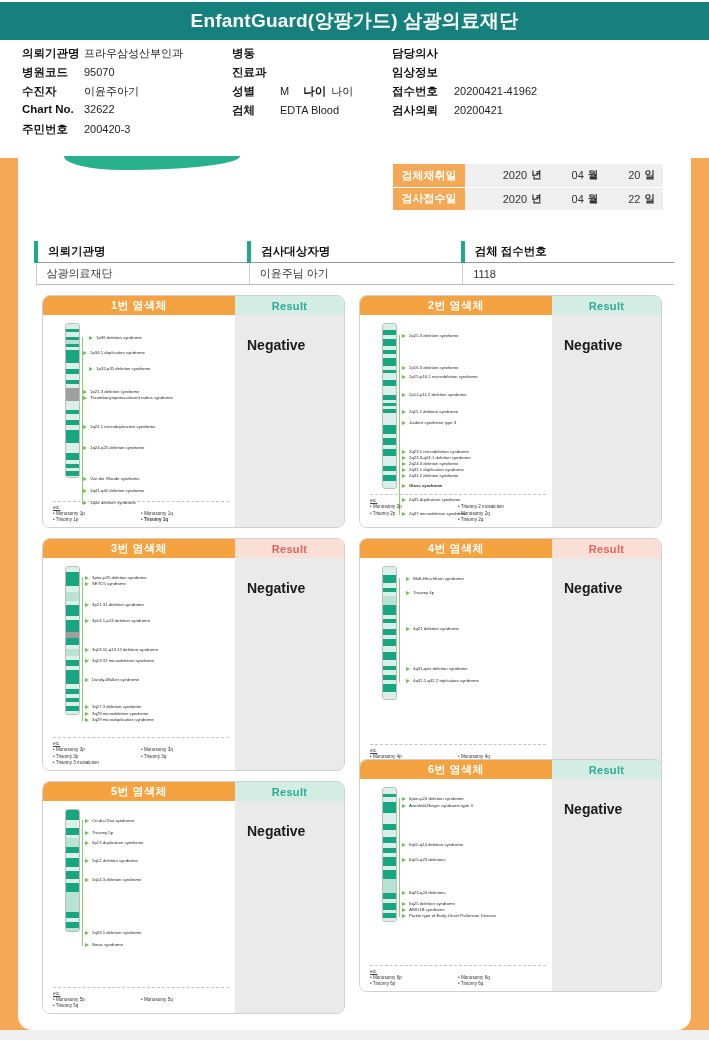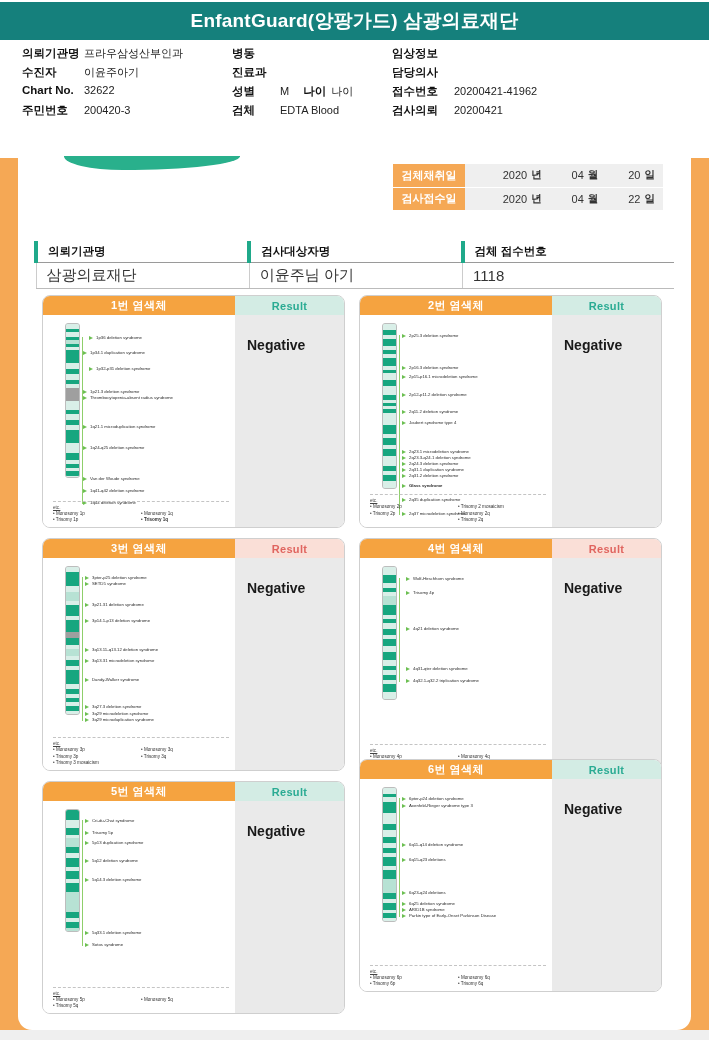--- a/index.html
+++ b/index.html
@@ -112,21 +112,21 @@
   .sum-table th, .sum-table td {
     text-align: left; font-weight: normal;
     border-bottom: 1px solid #bbbbbb;
     padding: 3px 0 3px 10px;
   }
   .sum-table th {
     font-size: 11.5px; font-weight: bold; color: #111;
     border-bottom: 1px solid #9a9a9a;
     height: 20px;
   }
-  .sum-table td { font-size: 15px; color: #333; height: 20px; }
+  .sum-table td { font-size: 11px; color: #333; height: 20px; }
   .sum-cell-mark { border-left: 4px solid #1fa98a; }
   .sum-cell-plain { border-left: 1px solid #cccccc; }
   .sum-w1 { width: 214px; }
   .sum-w2 { width: 214px; }
   .sum-w3 { width: 212px; }
 
   
   .panel-grid {
     position: absolute; left: 24px; top: 137px;
     width: 624px;
@@ -229,20 +229,24 @@
     <span class="txt">EnfantGuard(앙팡가드) 삼광의료재단</span>
   </div>
 
   <div class="info-block">
     <div class="info-col c1" id="col1">
         <div class="info-row">
           <span class="info-lab">의뢰기관명</span>
           <span class="info-val">프라우삼성산부인과</span>
         </div>
         <div class="info-row">
+          <span class="info-lab">병원코드</span>
+          <span class="info-val">95070</span>
+        </div>
+        <div class="info-row">
           <span class="info-lab">수진자</span>
           <span class="info-val">이윤주아기</span>
         </div>
         <div class="info-row">
           <span class="info-lab">Chart No.</span>
           <span class="info-val">32622</span>
         </div>
         <div class="info-row">
           <span class="info-lab">주민번호</span>
           <span class="info-val">200420-3</span>
@@ -263,25 +267,25 @@
           <span class="sub-lab">나이</span>
           <span class="info-val" style="margin-left: 5px;">나이</span>
         </div>
         <div class="info-row">
           <span class="info-lab">검체</span>
           <span class="info-val">EDTA Blood</span>
         </div>
       </div>
     <div class="info-col c3" id="col3">
         <div class="info-row">
+          <span class="info-lab">담당의사</span>
+          <span class="info-val"></span>
+        </div>
+        <div class="info-row">
           <span class="info-lab">임상정보</span>
-          <span class="info-val"></span>
-        </div>
-        <div class="info-row">
-          <span class="info-lab">담당의사</span>
           <span class="info-val"></span>
         </div>
         <div class="info-row">
           <span class="info-lab">접수번호</span>
           <span class="info-val">20200421-41962</span>
         </div>
         <div class="info-row">
           <span class="info-lab">검사의뢰</span>
           <span class="info-val">20200421</span>
         </div>

